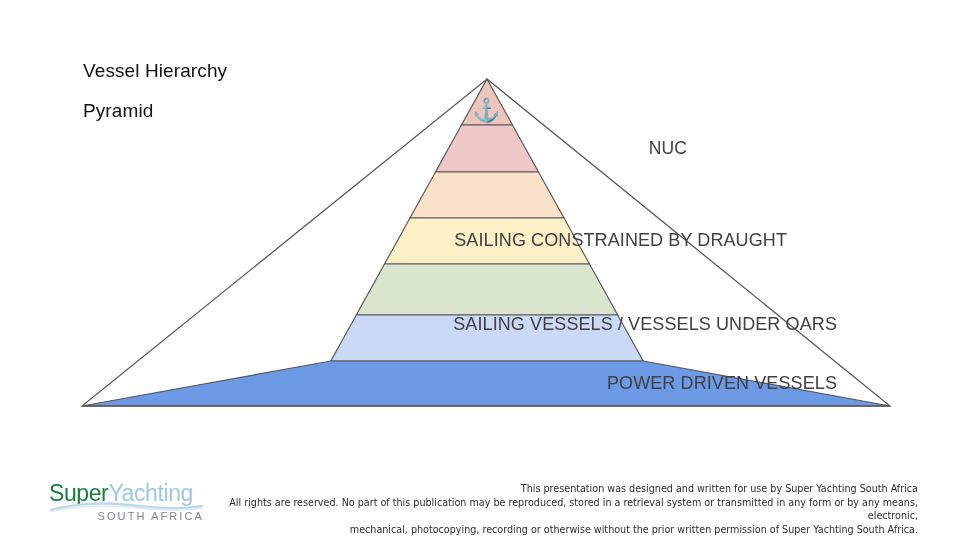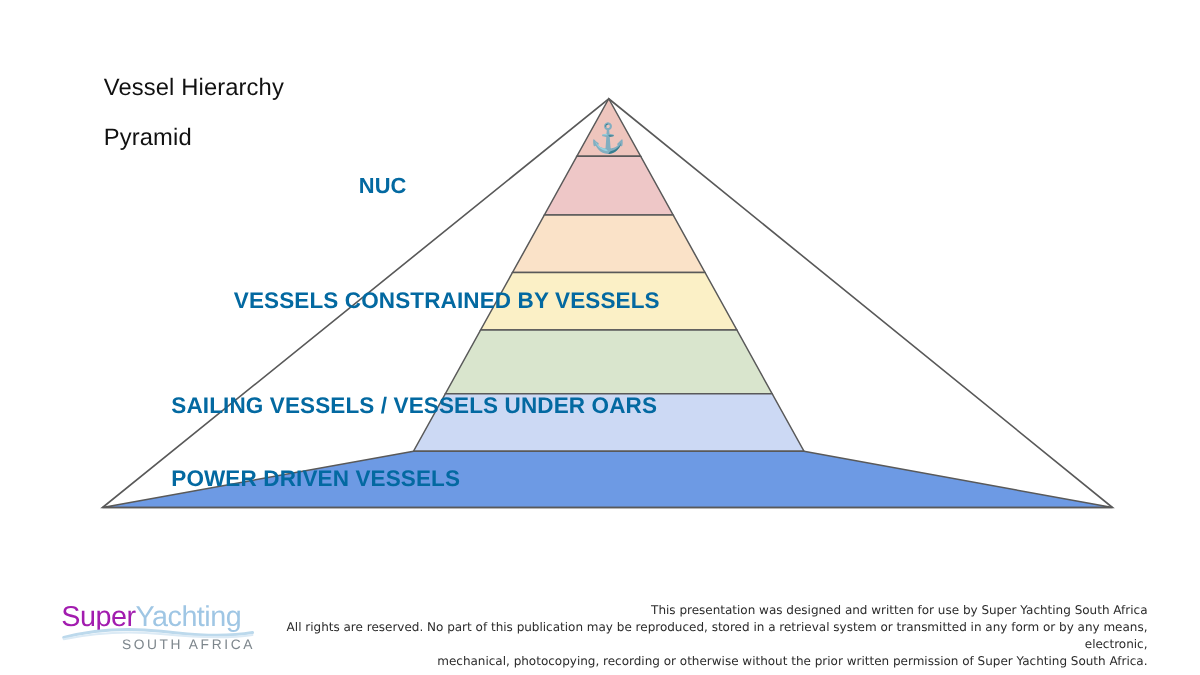--- a/index.html
+++ b/index.html
@@ -41,26 +41,26 @@
     height: 440px;
   }
   #pyramid svg {
     display: block;
     width: 960px;
     height: 440px;
   }
 
   .band-label {
     position: absolute;
-    text-align: left;
-    color: #0369a1;
+    text-align: right;
+    color: #404040;
     font-size: 17.5px;
     line-height: 21px;
     white-space: pre-line;
-    font-weight: 700;
+    font-weight: 400;
     letter-spacing: 0.1px;
   }
   .band-label.small {
     font-size: 18px;
   }
 
   
   #label-nuc        { left: 287px; width: 400px; top: 138px; }
   #label-ram        { left: 287px; width: 400px; top: 184px; }
   #label-draught    { left: 187px; width: 600px; top: 230px; }
@@ -99,21 +99,21 @@
     position: absolute;
     left: 0;
     top: 6px;
     width: 155px;
     font-size: 23px;
     line-height: 26px;
     letter-spacing: -0.4px;
     white-space: nowrap;
   }
   #logo-super {
-    color: #a21caf;
+    color: #15803d;
     font-weight: 400;
   }
   #logo-yachting {
     color: #9fc6e4;
     font-weight: 400;
     margin-top: 48px;
   }
   #logo-wave {
     position: absolute;
     left: 0;
@@ -168,21 +168,21 @@
     <polygon points="356.3,315 617.7,315 643.2,361 330.8,361" fill="#ccd9f4" stroke="#595959" stroke-width="1.2"></polygon>
 
     <polygon points="330.8,361 643.2,361 890,406 82,406" fill="#6d9ae4" stroke="#595959" stroke-width="1.2"></polygon>
 
     <polygon points="487,79 890,406 82,406" fill="none" stroke="#595959" stroke-width="1.3"></polygon>
   </svg>
 
   <div id="anchor-icon">⚓</div>
 
   <div class="band-label" id="label-nuc">NUC</div>
-  <div class="band-label small" id="label-draught">VESSELS CONSTRAINED BY VESSELS</div>
+  <div class="band-label small" id="label-draught">SAILING CONSTRAINED BY DRAUGHT</div>
   <div class="band-label small" id="label-sailing">SAILING VESSELS / VESSELS UNDER OARS</div>
   <div class="band-label small" id="label-power">POWER DRIVEN VESSELS</div>
 </div>
 
 <div id="footer">
 
   <div id="logo">
     <div id="logo-wordmark">
       <span id="logo-super">Super</span><span id="logo-yachting">Yachting</span>
     </div>

